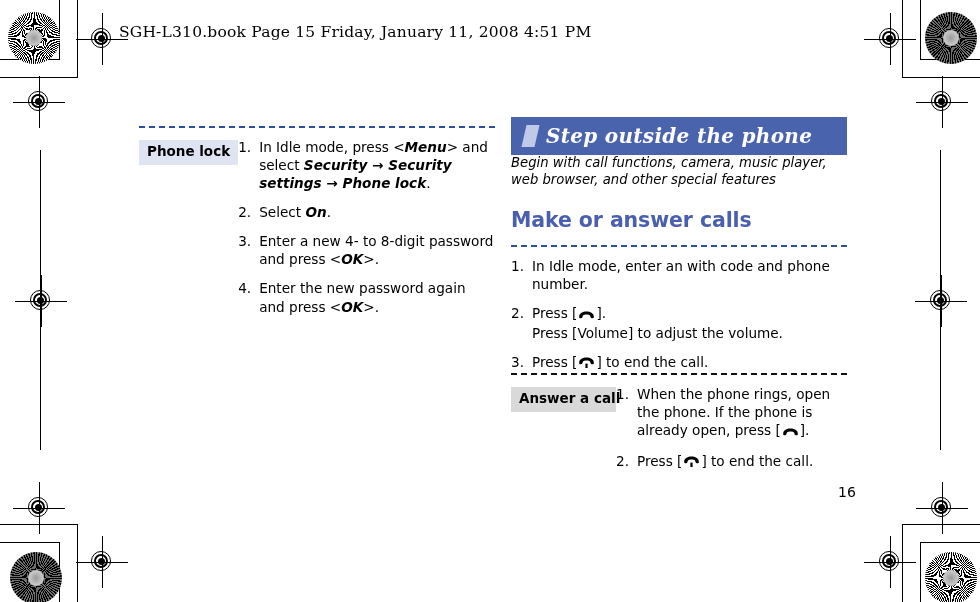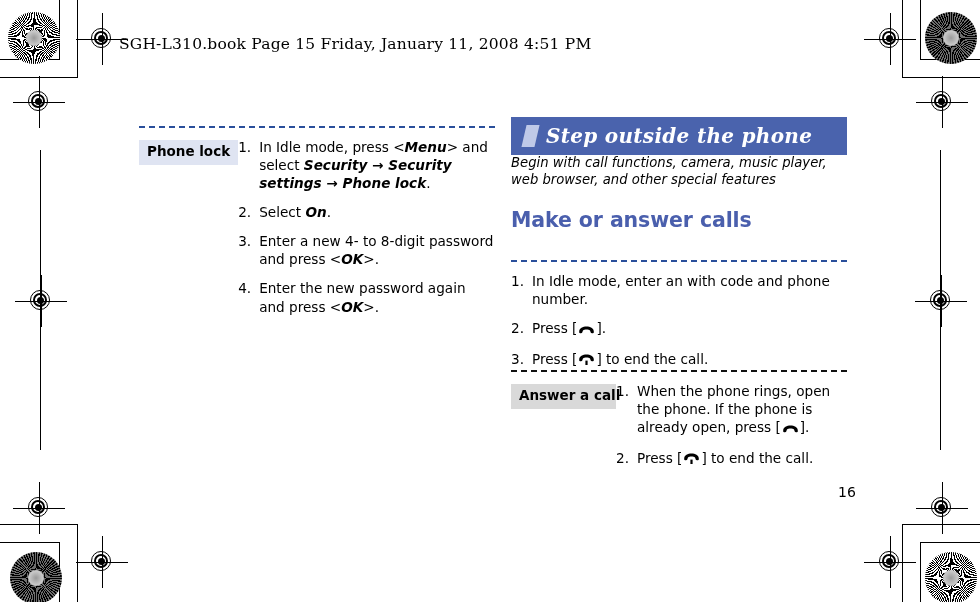--- a/index.html
+++ b/index.html
@@ -98,21 +98,21 @@
     height: 16px;
     margin: -8px 0 0 -8px;
     border-radius: 50%;
     background: radial-gradient(circle, #9a9a9a 0%, #c8c8c8 60%, #8f8f8f 100%);
   }
 
   
   .running-head {
     position: absolute;
     left: 119px;
-    top: 35px;
+    top: 23px;
     font-family: "DejaVu Serif", serif;
     font-size: 15.5px;
     letter-spacing: 0.2px;
     color: #000;
     white-space: nowrap;
   }
 
   
   .page {
     position: absolute;
@@ -220,21 +220,21 @@
 
   .banner-sub {
     font-size: 13.2px;
     font-style: italic;
     line-height: 1.28;
     color: #000;
   }
 
   .section-head {
     margin-top: 19px;
-    margin-bottom: 28px;
+    margin-bottom: 13px;
     font-size: 20.5px;
     font-weight: bold;
     color: #4a5fad;
     letter-spacing: -0.1px;
   }
 
   
   .keyglyph {
     display: inline-block;
     vertical-align: -2px;
@@ -397,21 +397,21 @@
     <div class="section-head">Make or answer calls</div>
 
     <div id="right-entries">
         <div class="rule"></div>
         <div class="row">
           <div class="defs">
             <ol class="steps">
               <li><span class="num">1.</span><span>In Idle mode, enter an with code and phone number.</span></li>
               <li><span class="num">2.</span><span>Press [</span><span class="keyglyph"><svg width="17" height="12" viewBox="0 0 17 12">
                     <path d="M1.2 8.4 C1.2 2.0 15.8 2.0 15.8 8.4 L15.8 9.6 C15.8 10.4 14.4 10.4 13.2 9.9 C12.4 9.5 12.4 8.0 12.0 7.4 C10.6 6.2 6.4 6.2 5.0 7.4 C4.6 8.0 4.6 9.5 3.8 9.9 C2.6 10.4 1.2 10.4 1.2 9.6 Z" fill="#000"></path>
-                  </svg></span><span>].</span><br></li>
+                  </svg></span><span>].</span><br><span>Press [Volume] to adjust the volume.</span></li>
               <li><span class="num">3.</span><span>Press [</span><span class="keyglyph"><svg width="17" height="14" viewBox="0 0 17 14">
                     <path d="M1.2 7.4 C1.2 1.0 15.8 1.0 15.8 7.4 L15.8 8.6 C15.8 9.4 14.4 9.4 13.2 8.9 C12.4 8.5 12.4 7.0 12.0 6.4 C10.6 5.2 6.4 5.2 5.0 6.4 C4.6 7.0 4.6 8.5 3.8 8.9 C2.6 9.4 1.2 9.4 1.2 8.6 Z" fill="#000"></path>
                     <rect x="7.4" y="8.6" width="2.2" height="4.4" fill="#000"></rect>
                   </svg></span><span>] to end the call.</span></li>
             </ol>
           </div>
         </div>
         <div class="rule black"></div>
         <div class="row">
           <div class="term-spacer-right">

